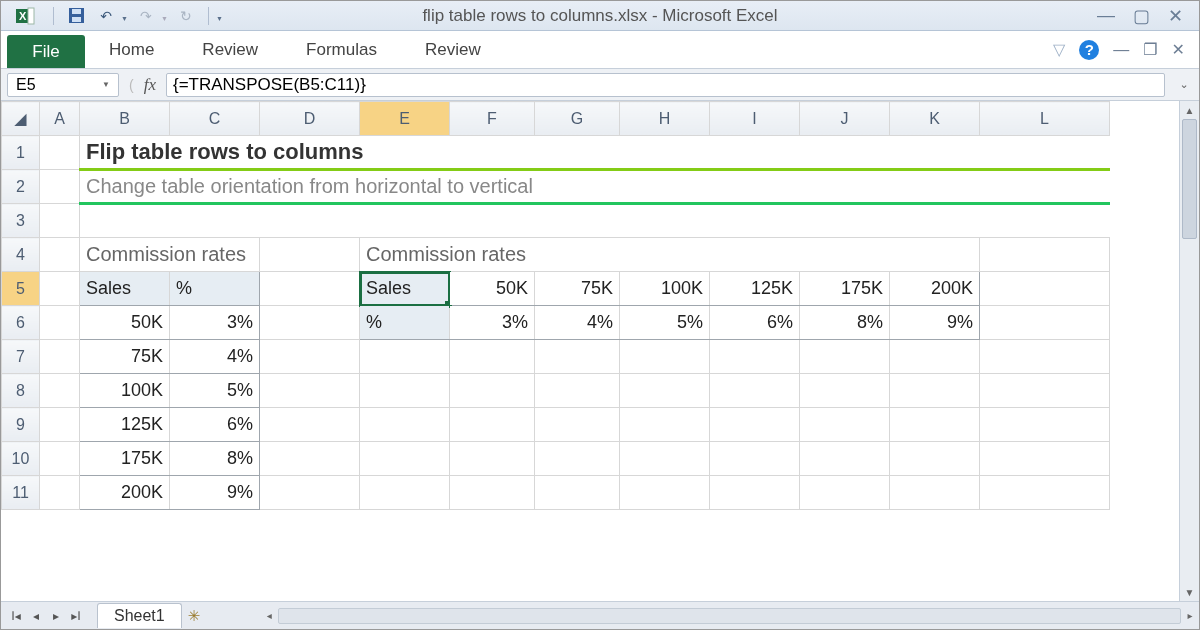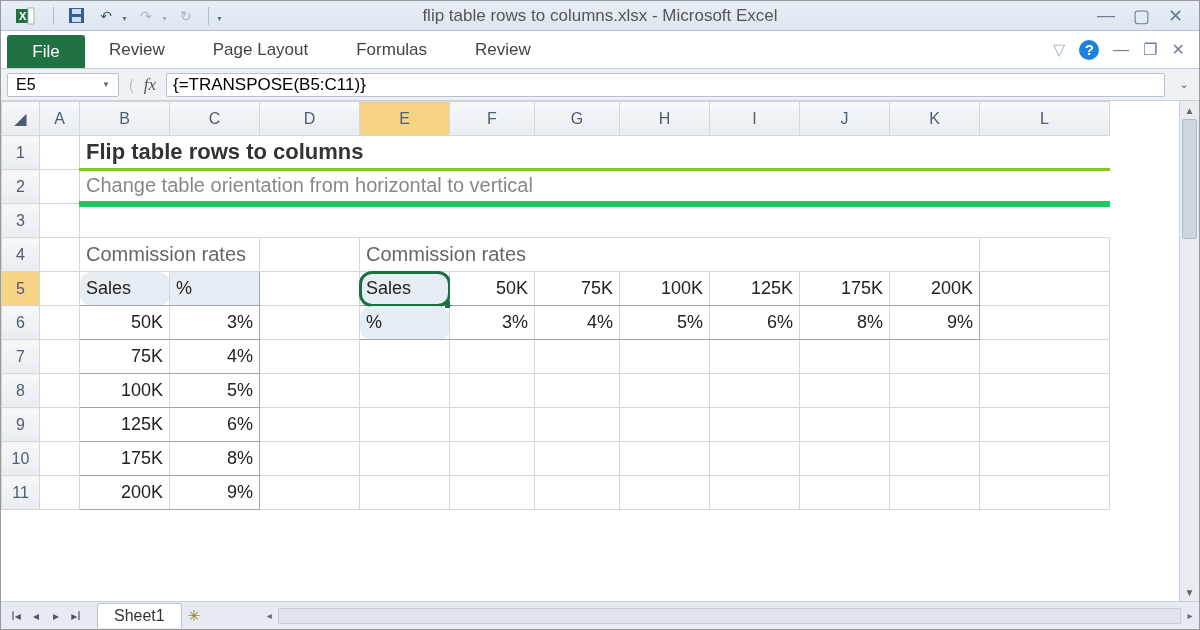--- a/index.html
+++ b/index.html
@@ -185,21 +185,21 @@
     outline-offset:-2px;
     background:#e6edf3;
   }
   .fill-handle{
     position:absolute;right:-3px;bottom:-3px;width:7px;height:7px;background:#1b6f42;
   }
 
   
   td.b-t { border-top:1px solid #9fa6ad !important; }
   td.b-b { border-bottom:1px solid #9fa6ad !important; }
-  td.b-l { border-left:1px solid #9fa6ad !important;border-radius:12px; }
+  td.b-l { border-left:1px solid #9fa6ad !important; }
   td.b-r { border-right:1px solid #9fa6ad !important; }
 
   
   .bottombar {
     position:absolute;left:0;right:0;bottom:0;height:28px;
     background:#e7ebf1;border-top:1px solid #c6cfda;
     display:flex;align-items:center;
   }
   .navbtns{display:flex;gap:2px;padding:0 6px;color:#555;font-size:12px;}
   .navbtns span{width:18px;text-align:center;}
@@ -244,22 +244,22 @@
   <div class="title-text">flip table rows to columns.xlsx - Microsoft Excel</div>
   <div class="window-controls">
     <span>―</span>
     <span>▢</span>
     <span>✕</span>
   </div>
 </div>
 
 <div class="ribbon">
   <div class="file-tab">File</div>
+  <div class="tab">Home</div>
   <div class="tab">Review</div>
-  <div class="tab">Page Layout</div>
   <div class="tab">Formulas</div>
   <div class="tab">Review</div>
   <div class="ribbon-right">
     <span style="color:#9fb1c7">▽</span>
     <span class="help-icon">?</span>
     <span>―</span>
     <span>❐</span>
     <span>✕</span>
   </div>
 </div>
@@ -314,21 +314,21 @@
 
       <tr>
         <th class="rowhdr">1</th>
         <td></td>
         <td colspan="11" style="text-align:left;border:none;border-bottom:3px solid #84cc16"><span class="celltext-title">Flip table rows to columns</span></td>
       </tr>
 
       <tr>
         <th class="rowhdr">2</th>
         <td></td>
-        <td colspan="11" style="text-align:left;border:none;border-bottom:6px solid #22c55e"><span class="celltext-sub">Change table orientation from horizontal to vertical</span></td>
+        <td colspan="11" style="text-align:left;border:none;border-bottom:3px solid #22c55e"><span class="celltext-sub">Change table orientation from horizontal to vertical</span></td>
       </tr>
 
       <tr>
             <th class="rowhdr">3</th>
             <td></td>
             <td colspan="11" style="border:none;border-bottom:1px solid #d7d7d7"></td>
           </tr>
 
       <tr>
         <th class="rowhdr">4</th>

